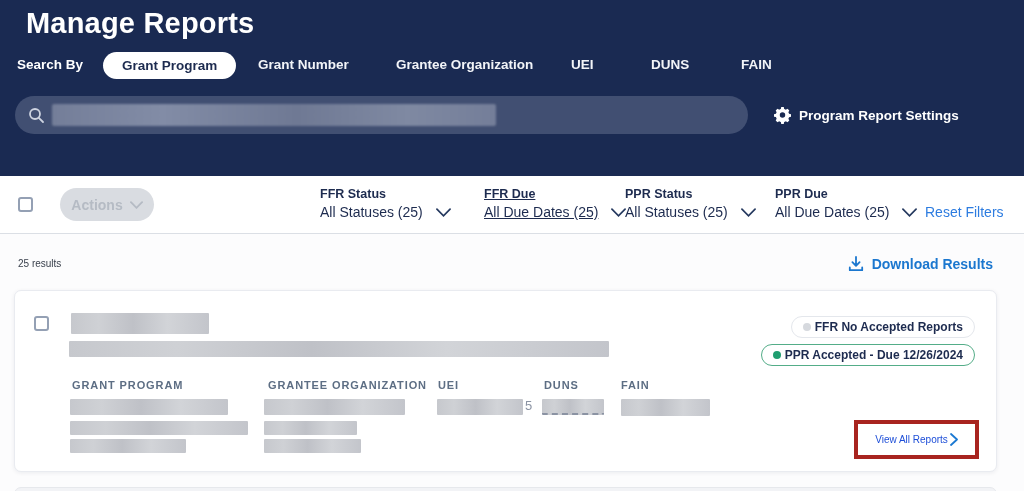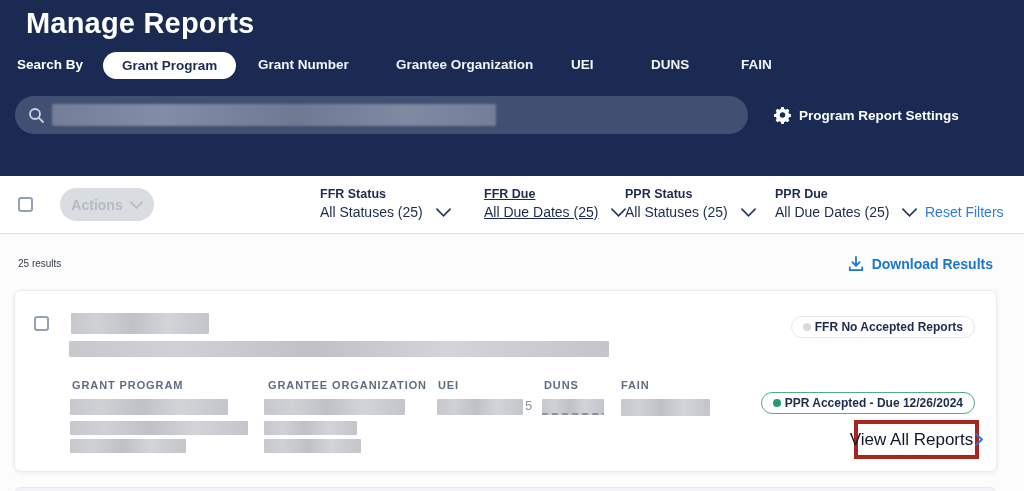--- a/index.html
+++ b/index.html
@@ -92,21 +92,21 @@
   .badges {
     position:absolute; right:21px; top:25px; display:flex; flex-direction:column;
     align-items:flex-end; gap:6px;
   }
   .badge {
     display:flex; align-items:center; gap:4px; height:22px; padding:0 11px;
     background:#ffffff; border:1px solid #e4e7ec; border-radius:12px;
     font-size:12px; font-weight:700; color:#1d2b4f; white-space:nowrap;
   }
   .badge .dot { width:8px; height:8px; border-radius:50%; background:#d6d9de; }
-  .badge.ok { border-color:#54ad88;margin-top:48px; }
+  .badge.ok { border-color:#54ad88; }
   .badge.ok .dot { background:#1f9e70; }
 
   .colhead {
     position:absolute; top:88px; font-size:11px; font-weight:700;
     letter-spacing:.9px; color:#5d6e84; white-space:nowrap;
   }
   .ch0 { left:57px; } .ch1 { left:253px; } .ch2 { left:423px; } .ch3 { left:529px; } .ch4 { left:606px; }
 
   .bar { position:absolute; }
   .b-gp1 { left:55px;  top:108px; width:158px; height:16px; }
@@ -118,21 +118,21 @@
   .b-go2 { left:249px; top:130px; width:93px;  height:14px; }
   .b-gp3 { left:55px;  top:148px; width:116px; height:14px; }
   .b-go3 { left:249px; top:148px; width:97px;  height:14px; }
   .remnant { position:absolute; left:510px; top:107px; font-size:13px; color:#8b93a3; }
 
   .viewall-box {
     position:absolute; left:839px; top:129px; width:125px; height:39px;
     border:4px solid #a8241f; display:flex; align-items:center; justify-content:center;
   }
   .viewall-link {
-    display:flex; align-items:center; gap:2px; color:#0f172a; font-size:17px;
+    display:flex; align-items:center; gap:2px; color:#1d4ed8; font-size:10px;
     cursor:pointer; white-space:nowrap;
   }
 
   .next-card {
     position:absolute; left:14px; top:487px; width:983px; height:12px;
     background:#f2f3f6; border:1px solid #e6e8ec; border-radius:7px 7px 0 0;
   }
 </style>
 </head>
 <body>

